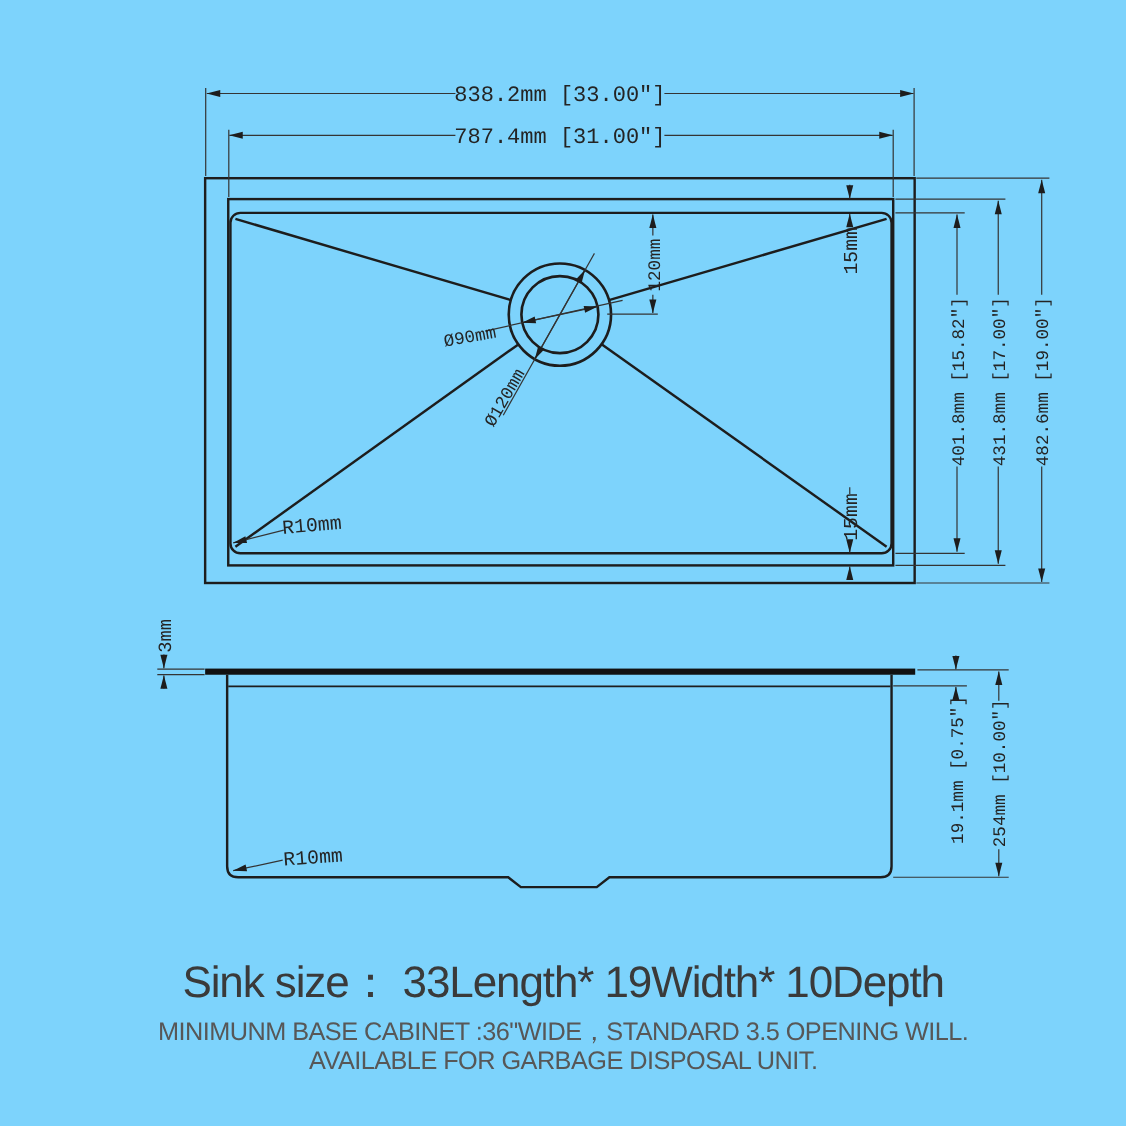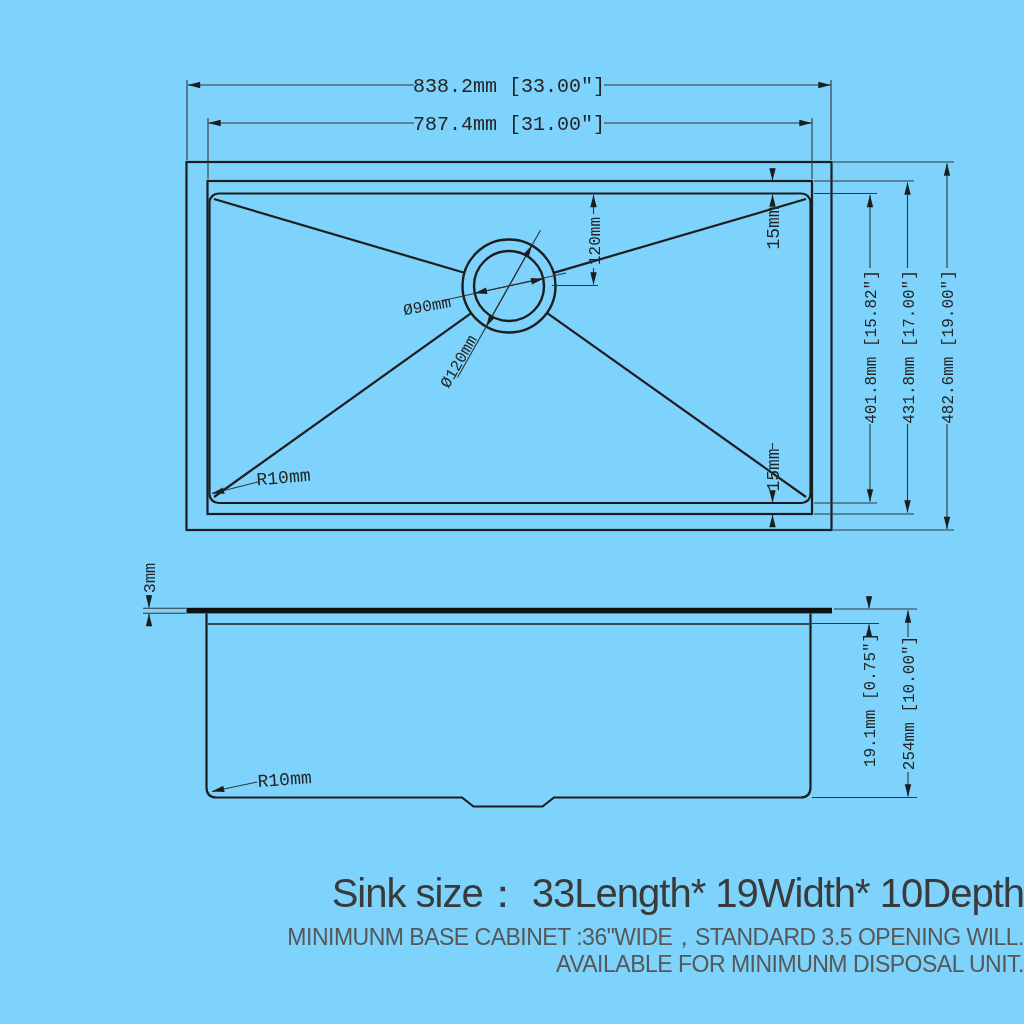--- a/index.html
+++ b/index.html
@@ -1,20 +1,20 @@
 <!DOCTYPE html>
 <html><head>
 <meta charset="utf-8">
 <style>
   html,body{margin:0;padding:0;background:#fff;}
   .canvas{position:relative;width:1024px;height:1024px;background:#7dd3fc;overflow:hidden;
           font-family:"Liberation Sans",sans-serif;}
   svg{position:absolute;left:0;top:0;}
   svg text{font-family:"Liberation Mono","DejaVu Sans Mono",monospace;fill:#242424;}
-  .caption{position:absolute;left:0;width:1024px;text-align:right;}
+  .caption{position:absolute;left:0;width:1024px;text-align:center;}
   .caption-title{top:870px;font-size:40px;line-height:46px;color:#3a3a3a;letter-spacing:-1px;}
   .caption-note{top:924px;font-size:23px;line-height:27px;color:#575757;letter-spacing:-0.5px;}
 </style>
 </head>
 <body>
 
 <div class="canvas">
 
 <svg width="1024" height="1024" viewBox="0 0 1024 1024">
   <defs>
@@ -151,16 +151,16 @@
     <g stroke="#343434" stroke-width="1.1">
       <line x1="257" y1="782" x2="212" y2="791.5" marker-end="url(#arr)"></line>
       <text transform="translate(285,785) rotate(-4)" font-size="18" text-anchor="middle" stroke="none">R10mm</text>
     </g>
   </g>
 </svg>
 
   <div class="caption caption-title">Sink size： 33Length* 19Width* 10Depth</div>
   <div class="caption caption-note">
     <div>MINIMUNM BASE CABINET :36"WIDE，STANDARD 3.5 OPENING WILL.</div>
-    <div>AVAILABLE FOR MINIMUNM DISPOSAL UNIT.</div>
+    <div>AVAILABLE FOR GARBAGE DISPOSAL UNIT.</div>
   </div>
 
 </div>
 
 </body></html>

